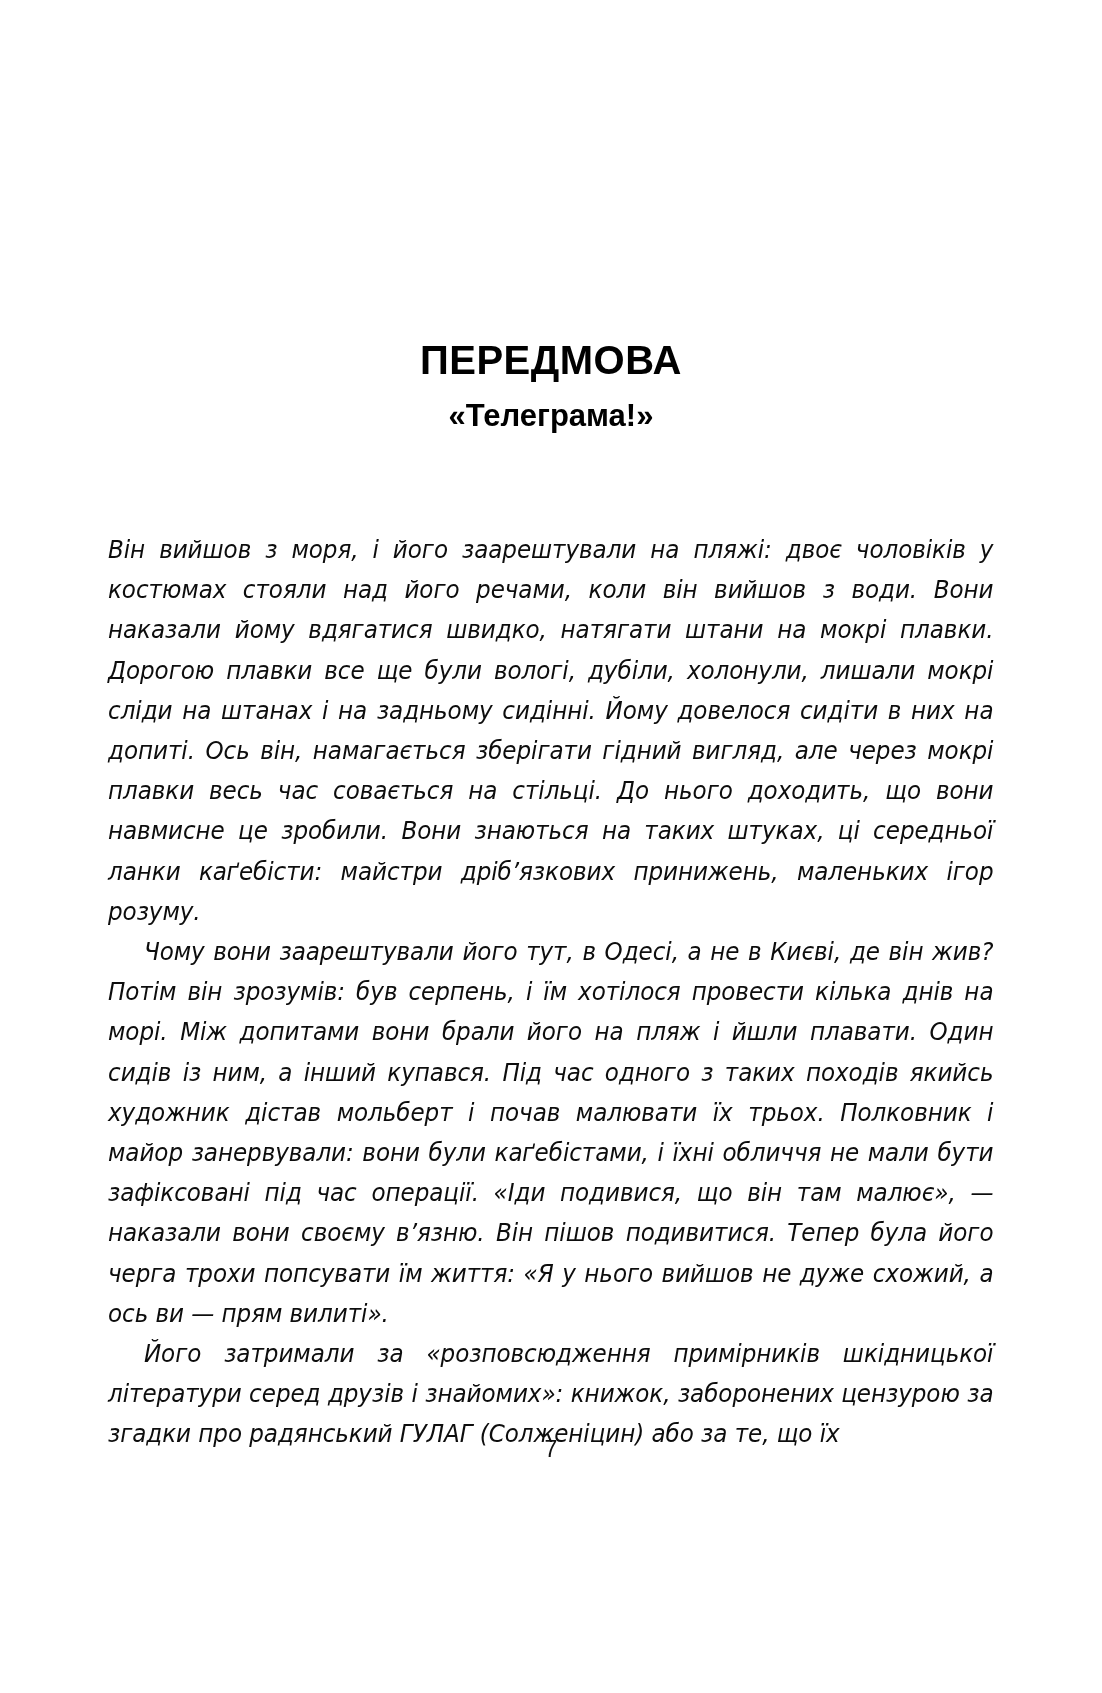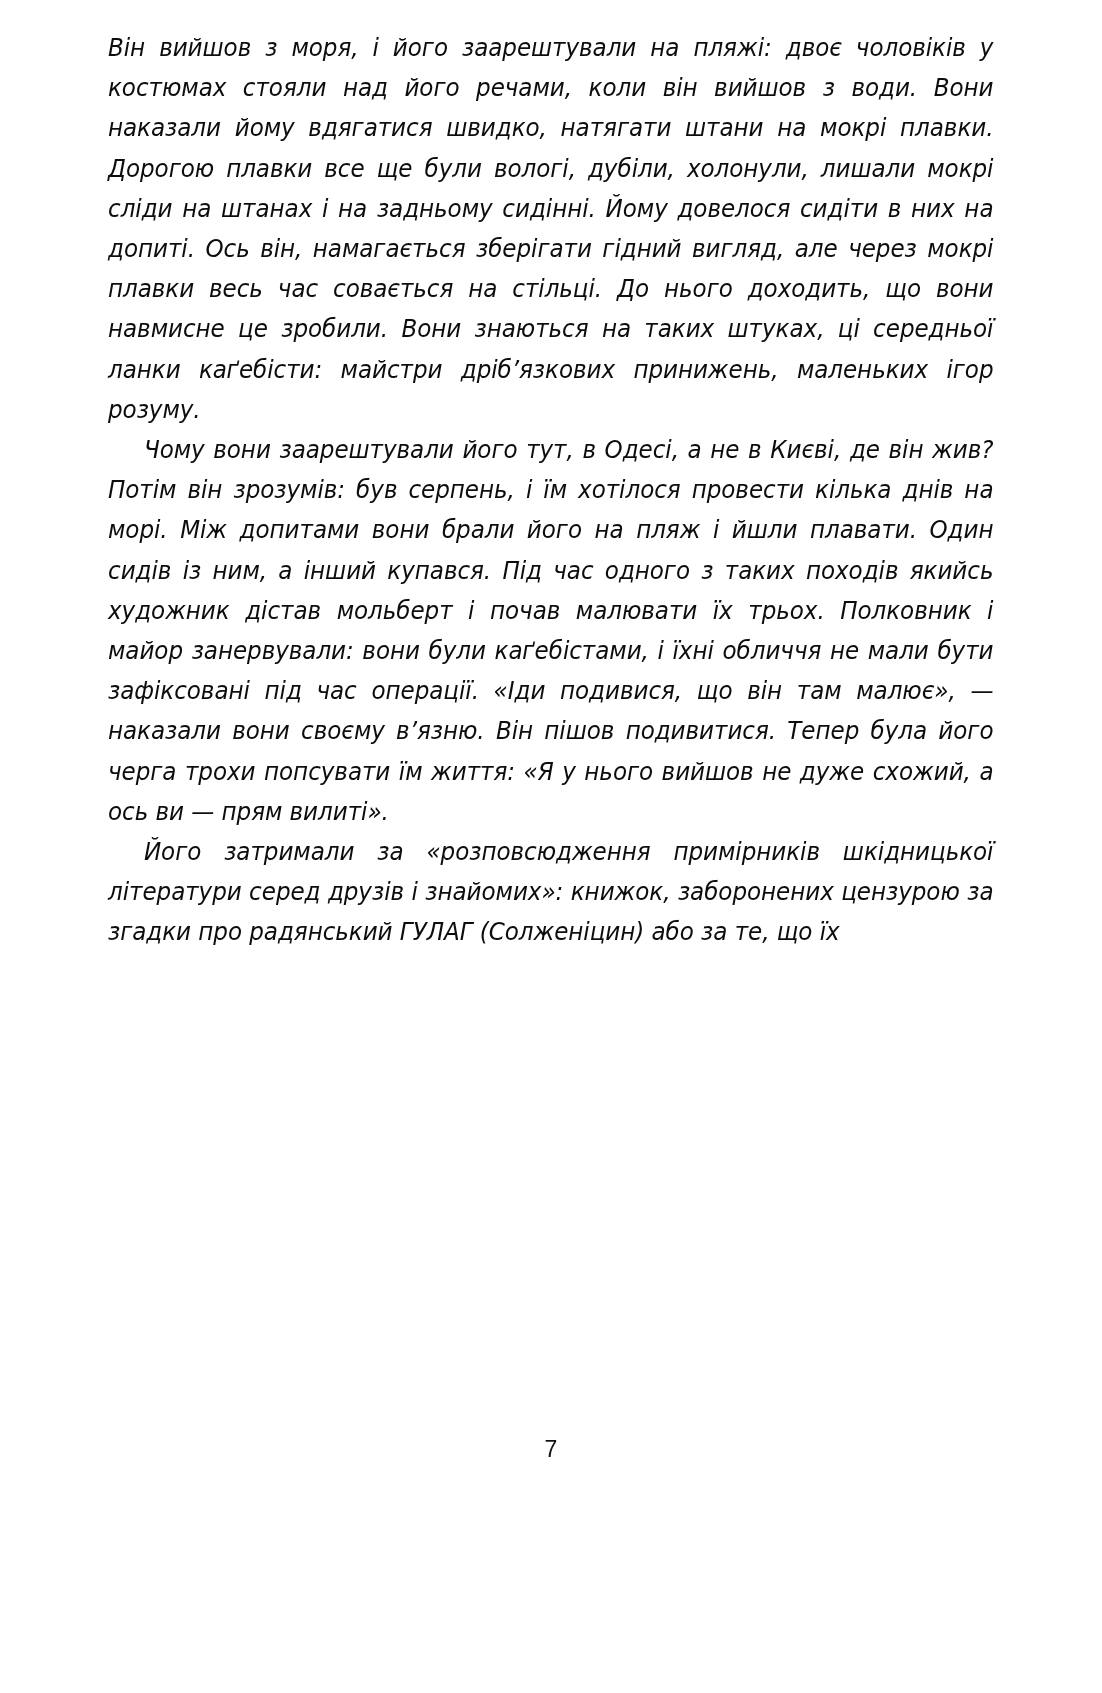--- a/index.html
+++ b/index.html
@@ -50,21 +50,21 @@
     font-family: "Liberation Sans", sans-serif;
     font-weight: bold;
     font-size: 31px;
     line-height: 1.2;
     color: #000000;
     margin: 14px 0 0 0;
   }
 
   
   .body-text {
-    margin-top: 28px;
+    margin-top: 96px;
   }
   .para {
     font-family: "DejaVu Sans", sans-serif;
     font-style: italic;
     font-weight: 400;
     font-size: 24.4px;
     line-height: 40.2px;
     text-align: justify;
     text-justify: inter-word;
     margin: 0;
@@ -91,20 +91,24 @@
     color: #111111;
   }
 </style>
 </head>
 <body>
 
 <div class="page">
 
   <div class="content">
 
+    <header class="chapter-head">
+      <h1 class="chapter-title">ПЕРЕДМОВА</h1>
+      <h2 class="chapter-subtitle">«Телеграма!»</h2>
+    </header>
 
     <section class="body-text">
       <p class="para">Він вийшов з моря, і його заарештували на пляжі: двоє чоловіків у костюмах стояли над його речами, коли він вийшов з води. Вони наказали йому вдягатися швидко, натягати штани на мокрі плавки. Дорогою плавки все ще були вологі, дубіли, холонули, лишали мокрі сліди на штанах і на задньому сидінні. Йому довелося сидіти в них на допиті. Ось він, намагається зберігати гідний вигляд, але через мокрі плавки весь час совається на стільці. До нього доходить, що вони навмисне це зробили. Вони знаються на таких штуках, ці середньої ланки каґебісти: майстри дріб’язкових принижень, маленьких ігор розуму.</p>
       <p class="para">Чому вони заарештували його тут, в Одесі, а не в Києві, де він жив? Потім він зрозумів: був серпень, і їм хотілося провести кілька днів на морі. Між допитами вони брали його на пляж і йшли плавати. Один сидів із ним, а інший купався. Під час одного з таких походів якийсь художник дістав мольберт і почав малювати їх трьох. Полковник і майор занервували: вони були каґебістами, і їхні обличчя не мали бути зафіксовані під час операції. «Іди подивися, що він там малює», — наказали вони своєму в’язню. Він пішов подивитися. Тепер була його черга трохи попсувати їм життя: «Я у нього вийшов не дуже схожий, а ось ви — прям вилиті».</p>
       <p class="para">Його затримали за «розповсюдження примірників шкідницької літератури серед друзів і знайомих»: книжок, заборонених цензурою за згадки про радянський ГУЛАГ (Солженіцин) або за те, що їх</p>
     </section>
 
   </div>
 
   <div class="folio">7</div>

